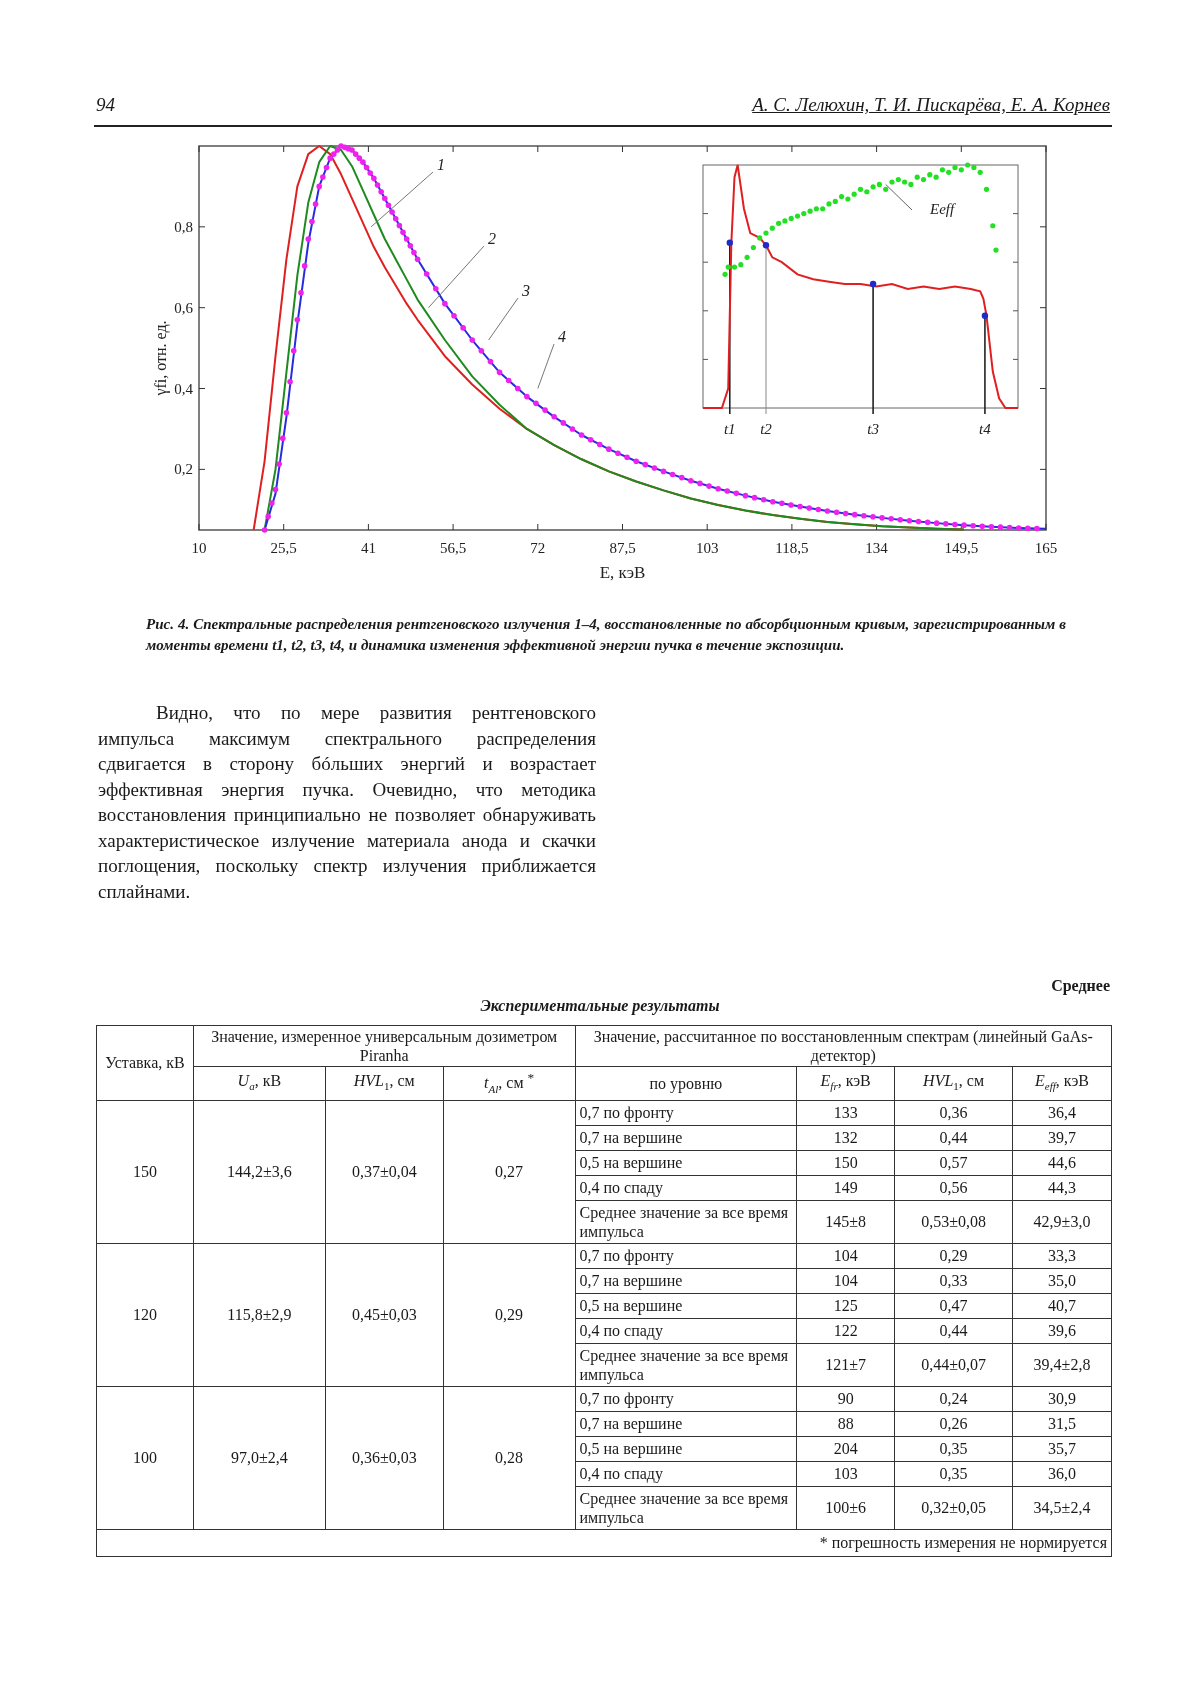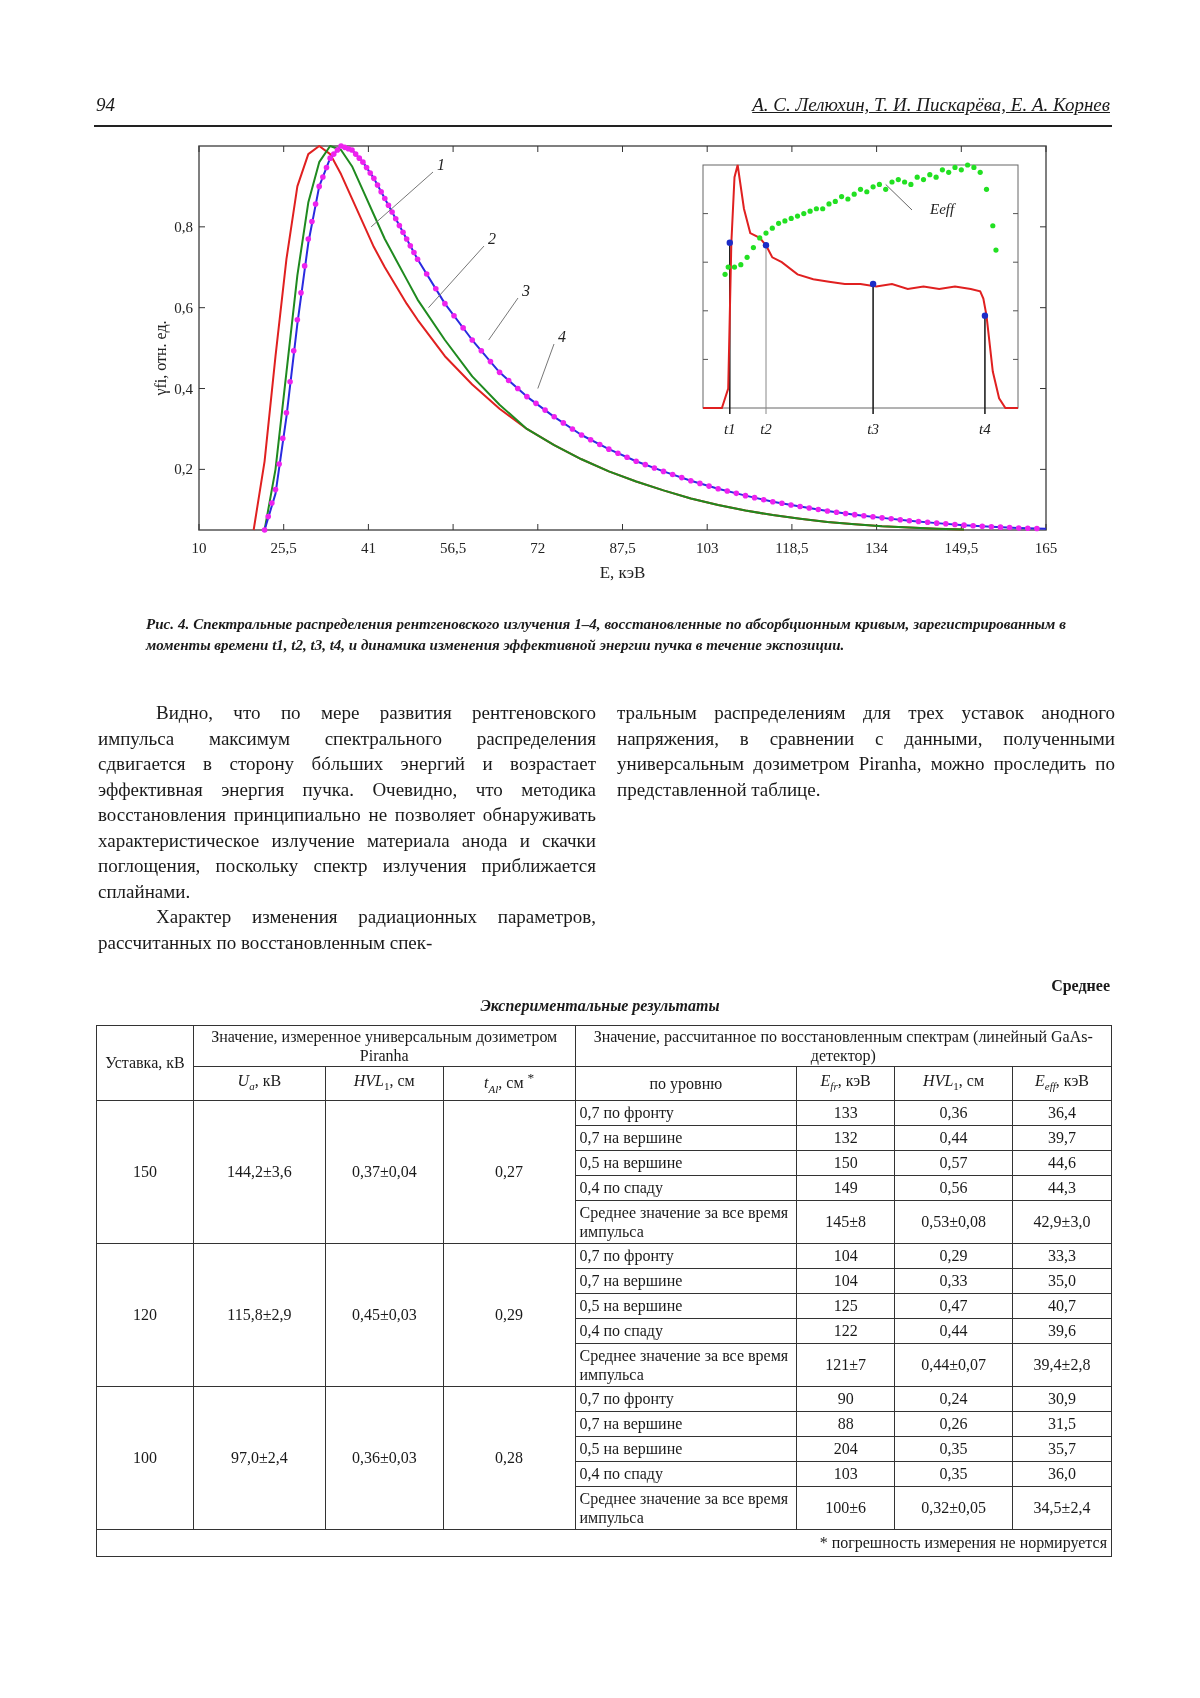--- a/index.html
+++ b/index.html
@@ -286,24 +286,22 @@
       <text x="984.925" y="434" text-anchor="middle" font-size="15" font-style="italic">t4</text>
       <line x1="885.7" y1="184.44" x2="912" y2="210" stroke="#666"></line>
       <text x="930" y="214" font-size="15" font-style="italic">Eeff</text>
     </g>
 </svg>
 
 <div class="caption">Рис. 4. Спектральные распределения рентгеновского излучения 1–4, восстановленные по абсорбционным кривым, зарегистрированным в моменты времени t1, t2, t3, t4, и динамика изменения эффективной энергии пучка в течение экспозиции.</div>
 
 <div class="col col-left">
   <p class="indent">Видно, что по мере развития рентгеновского импульса максимум спектрального распределения сдвигается в сторону бóльших энергий и возрастает эффективная энергия пучка. Очевидно, что методика восстановления принципиально не позволяет обнаруживать характеристическое излучение материала анода и скачки поглощения, поскольку спектр излучения приближается сплайнами.</p>
-  <p class="indent">Характер изменения радиационных параметров, рассчитанных по восстановленным спек-</p>
 </div>
 <div class="col col-right">
-  <p>тральным распределениям для трех уставок анодного напряжения, в сравнении с данными, полученными универсальным дозиметром Piranha, можно проследить по представленной таблице.</p>
 </div>
 
 <div class="table-label">Среднее</div>
 <div class="table-title">Экспериментальные результаты</div>
 
 <table class="results" id="results-table">
   <colgroup>
     <col style="width:97px">
       <col style="width:132px">
       <col style="width:118px">

